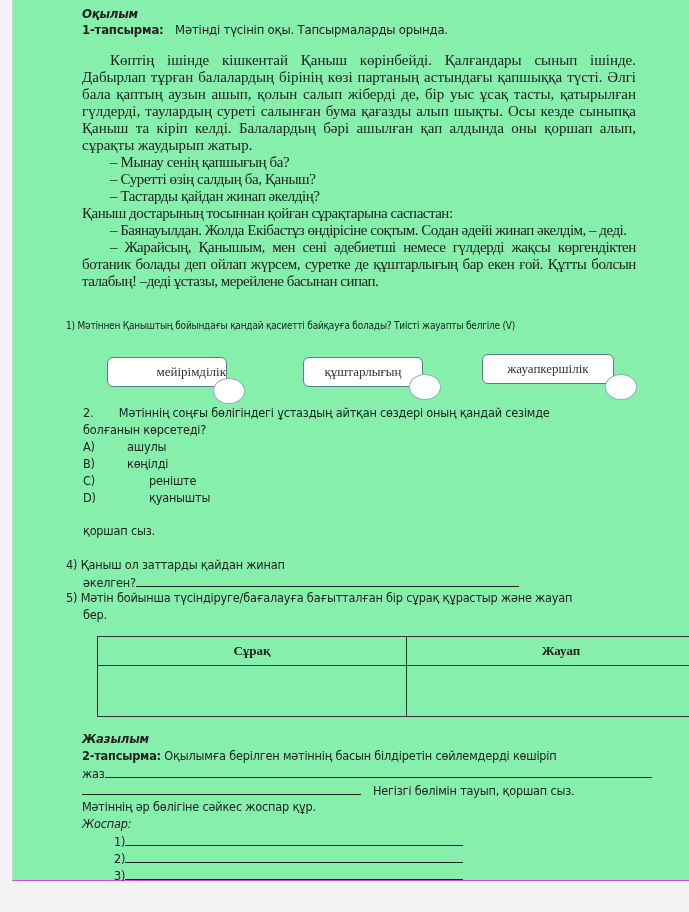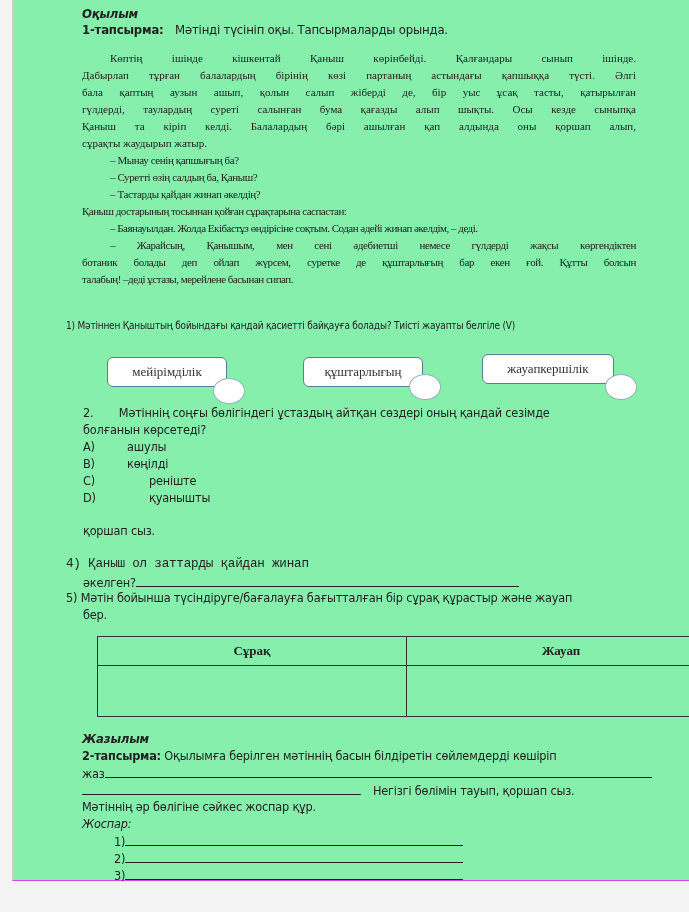--- a/index.html
+++ b/index.html
@@ -7,21 +7,21 @@
     width: 689px; height: 912px; overflow: hidden;
     background: #f3f3f3; position: relative;
     font-family: "Liberation Serif", serif; color: #222;
   }
   .page {
     position: absolute; left: 12px; top: 0; width: 685px; height: 880px;
     background: #86efac; border-left: 1px solid #cfcfcf; border-bottom: 1px solid #d946ef;
   }
   .abs { position: absolute; white-space: nowrap; }
   .sans { font-family: "DejaVu Sans Condensed", "Liberation Sans", sans-serif; font-size: 12.6px; letter-spacing: -0.2px; }
-  .serif { font-family: "Liberation Serif", serif; font-size: 11px; }
+  .serif { font-family: "Liberation Serif", serif; font-size: 15px; }
   .bi { font-weight: bold; font-style: italic; }
   .b { font-weight: bold; }
   .i { font-style: italic; }
   .just { text-align: justify; text-align-last: justify; white-space: normal; }
   .opt-box {
     position: absolute; height: 28px; border: 1.5px solid #5a7f8a; border-radius: 6px;
     background: #fff; display: flex; align-items: center; justify-content: center;
     font-family: "Liberation Serif", serif; font-size: 13px; color: #333;
   }
   .opt-circle {
@@ -58,21 +58,21 @@
     <div class="abs serif" style="left:97px;top:188px;letter-spacing:-0.4px;">– Тастарды қайдан жинап әкелдің?</div>
     <div class="abs serif" style="left:69px;top:205px;letter-spacing:-0.5px;">Қаныш достарының тосыннан қойған сұрақтарына саспастан:</div>
     <div class="abs serif" style="left:97px;top:222px;letter-spacing:-0.5px;">– Баянауылдан. Жолда Екібастұз өндірісіне соқтым. Содан әдейі жинап әкелдім, – деді.</div>
     <div class="abs serif just" style="left:69px;top:239px;width:554px;padding-left:28px;box-sizing:border-box;letter-spacing:-0.4px;">– Жарайсың, Қанышым, мен сені әдебиетші немесе гүлдерді жақсы көргендіктен</div>
     <div class="abs serif just" style="left:69px;top:256px;width:554px;letter-spacing:-0.4px;">ботаник болады деп ойлап жүрсем, суретке де құштарлығың бар екен ғой. Құтты болсын</div>
     <div class="abs serif" style="left:69px;top:273px;letter-spacing:-0.5px;">талабың! –деді ұстазы, мерейлене басынан сипап.</div>
   </div>
 
   <div class="abs sans" style="left:53px;top:320px;font-size:10px;">1) Мәтіннен Қаныштың бойындағы қандай қасиетті байқауға болады? Тиісті жауапты белгіле (V)</div>
 
-  <div class="opt-box" style="left:94px;top:357px;width:118px;">
+  <div class="opt-box" style="left:94px;top:357px;width:118px;justify-content:flex-end;">
     <span>мейірімділік</span>
   </div>
   <div class="opt-circle" style="left:200px;top:378px;"></div>
 
   <div class="opt-box" style="left:290px;top:357px;width:118px;">
     <span>құштарлығың</span>
   </div>
   <div class="opt-circle" style="left:396px;top:374px;"></div>
 
   <div class="opt-box" style="left:469px;top:354px;width:130px;">
@@ -101,21 +101,21 @@
   </div>
   <div class="abs sans" style="left:136px;top:473px;">реніште</div>
 
   <div class="abs sans" style="left:70px;top:490px;">
     <span>D)</span>
   </div>
   <div class="abs sans" style="left:136px;top:490px;">қуанышты</div>
 
   <div class="abs sans" style="left:70px;top:523px;">қоршап сыз.</div>
 
-  <div class="abs sans" style="left:53px;top:557px;font-family:Liberation Mono, monospace;">4) Қаныш ол заттарды қайдан жинап</div>
+  <div class="abs sans" style="left:53px;top:557px;">4) Қаныш ол заттарды қайдан жинап</div>
   <div class="abs sans" style="left:70px;top:574px;">
     <span>әкелген?</span><span class="blank" style="width:383px"></span>
   </div>
 
   <div class="abs sans" style="left:53px;top:590px;">5) Мәтін бойынша түсіндіруге/бағалауға бағытталған бір сұрақ құрастыр және жауап</div>
   <div class="abs sans" style="left:70px;top:607px;">бер.</div>
 
   <table class="qa">
     <tbody>
         <tr>

